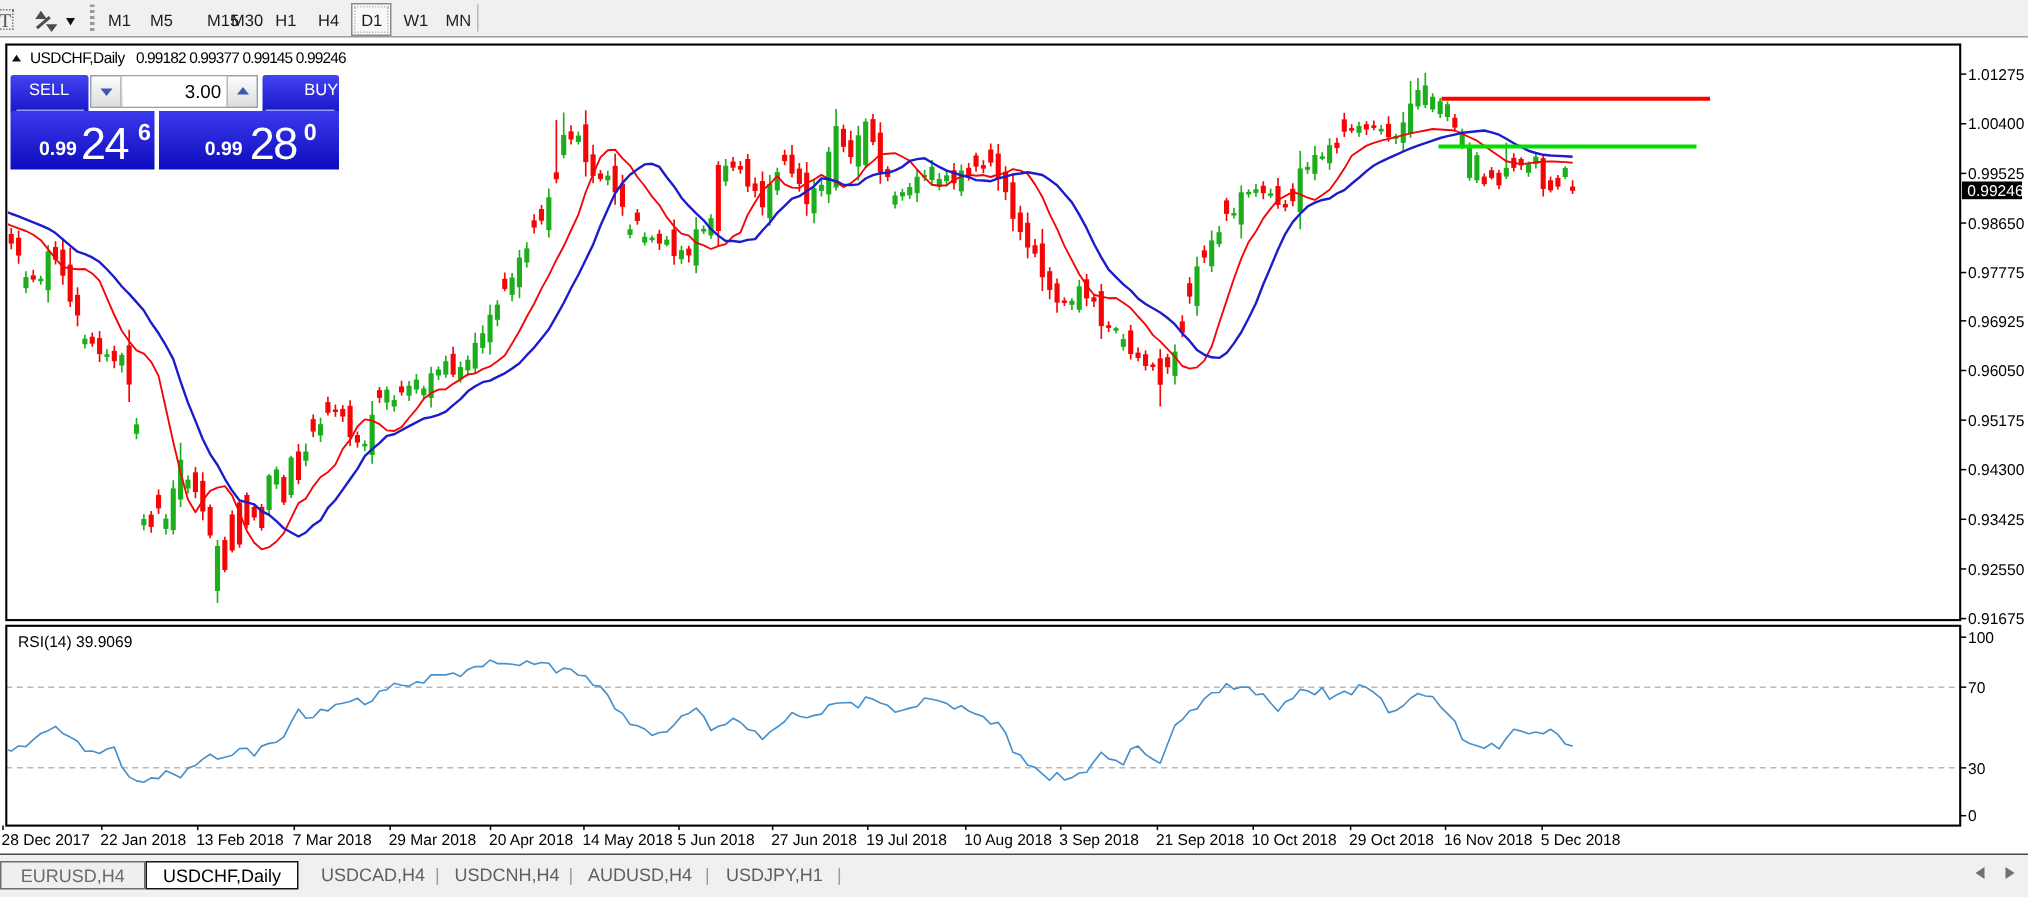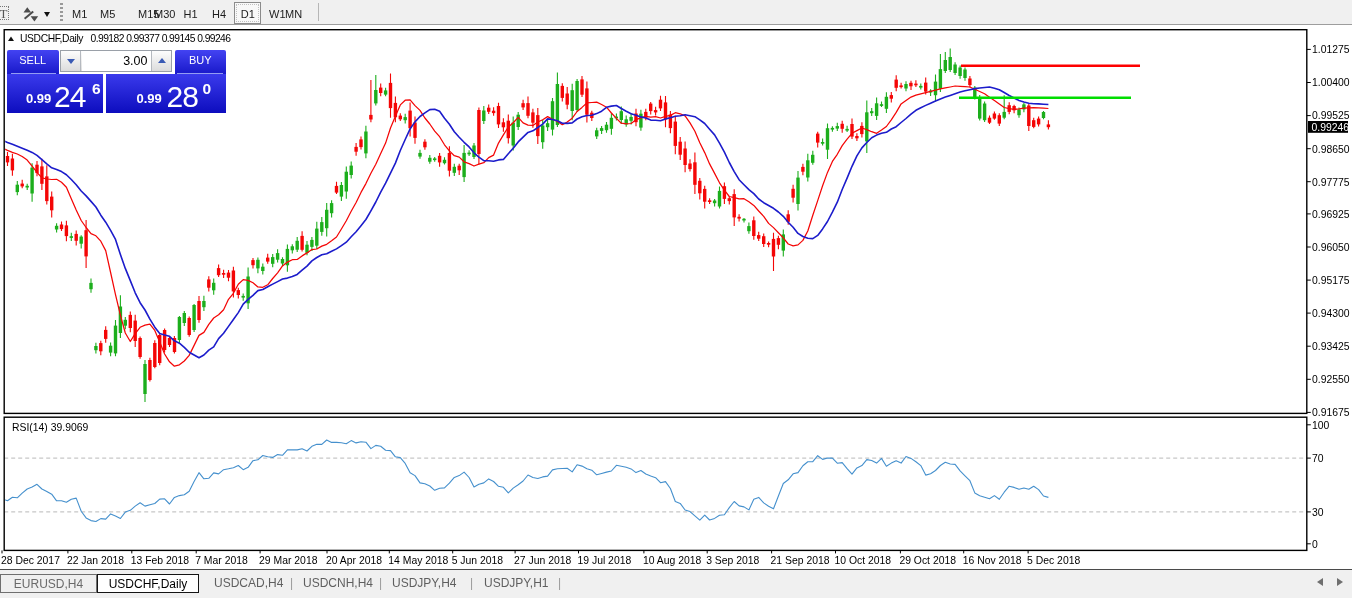--- a/index.html
+++ b/index.html
@@ -20,21 +20,21 @@
   background:repeating-linear-gradient(to bottom,#999 0 2px,transparent 2px 4px); }
 #sep2 { position:absolute; left:318px; top:3px; width:1px; height:18px; background:#b6b6b6; }
 #caret { position:absolute; left:43.5px; top:12px; width:0; height:0;
   border-left:3.5px solid transparent; border-right:3.5px solid transparent;
   border-top:5px solid #111; }
 
 #sellbtn,#buybtn { position:absolute; color:#fff; font-size:11px;
   text-align:center; line-height:21px;
   background:linear-gradient(#4343f2,#1717c8); border-radius:2px 2px 0 0; }
 #sellbtn { left:7px; top:49.5px; width:51.5px; height:25px; border-radius:2px 2px 0 0; }
-#buybtn  { left:175px; top:49.5px; width:50.5px; height:25px; border-radius:2px 2px 0 0; }
+#buybtn  { left:175px; top:49.5px; width:50.5px; height:25px; border-radius:2px 2px 0 0;text-align:right; }
 #spin { position:absolute; left:59.5px; top:49.5px; width:112px; height:22px;
   background:linear-gradient(#fdfdfd,#dcdcdc); border:1px solid #9aa0a8; }
 #spindn,#spinup { position:absolute; top:0px; width:20px; height:20px; }
 #spindn { left:0px; border-right:1px solid #b5b9bf; }
 #spinup { right:0px; border-left:1px solid #b5b9bf; }
 .sarrow { position:absolute; left:6px; width:0; height:0;
   border-left:4px solid transparent; border-right:4px solid transparent; }
 #spindn .sarrow { top:8px; border-top:5px solid #3a5ab4; }
 #spinup .sarrow { top:7px; border-bottom:5px solid #3a5ab4; }
 #amount { position:absolute; left:21px; top:0px; width:69px; height:20px;
@@ -604,21 +604,21 @@
  <div id="sep1"></div>
  <div class="tf" style="left:72px">M1</div>
  <div class="tf" style="left:100px">M5</div>
  <div class="tf" style="left:138px">M15</div>
  <div class="tf" style="left:154px">M30</div>
  <div class="tf" style="left:183.5px">H1</div>
  <div class="tf" style="left:212px">H4</div>
  <div id="d1box"></div>
  <div class="tf" style="left:240.8px">D1</div>
  <div class="tf" style="left:269px">W1</div>
- <div class="tf" style="left:285px">MN</div>
+ <div class="tf" style="left:297px">MN</div>
  <div id="sep2"></div>
 </div>
 <div id="sellbtn">SELL</div>
 <div id="buybtn">BUY</div>
 <div id="spin">
   <div id="spindn">
         <div class="sarrow"></div>
       </div>
   <div id="amount">3.00</div>
   <div id="spinup">
@@ -638,19 +638,19 @@
 <div class="btnline" style="left:11px; width:45px;"></div>
 <div class="btnline" style="left:177px; width:46px;"></div>
 <div id="botline"></div>
 <div id="tabbar">
  <div class="tab" id="tab1">EURUSD,H4</div>
  <div class="tab" id="tab2">USDCHF,Daily</div>
  <div class="tabtxt" style="left:214px">USDCAD,H4</div>
  <div class="tsep" style="left:290px">|</div>
  <div class="tabtxt" style="left:303px">USDCNH,H4</div>
  <div class="tsep" style="left:379px">|</div>
- <div class="tabtxt" style="left:392px">USDJPY,H4</div>
+ <div class="tabtxt" style="left:392px">AUDUSD,H4</div>
  <div class="tsep" style="left:470px">|</div>
  <div class="tabtxt" style="left:484px">USDJPY,H1</div>
  <div class="tsep" style="left:558px">|</div>
 </div>
 <div class="arr" id="arrL"></div>
 <div class="arr" id="arrR"></div>
 </div>
 </body></html>

